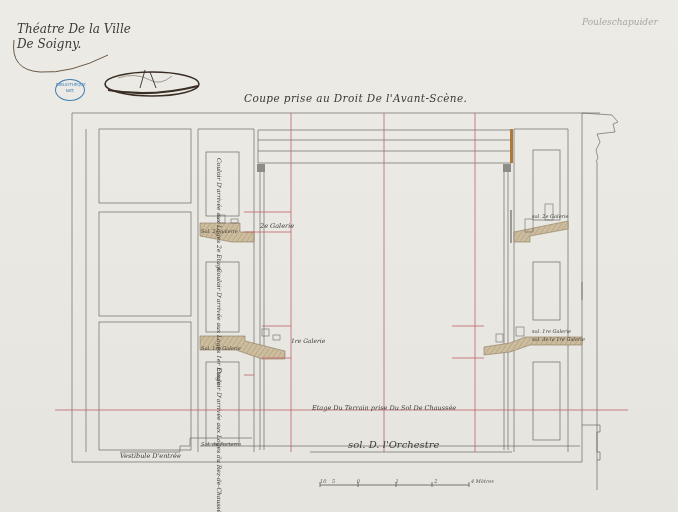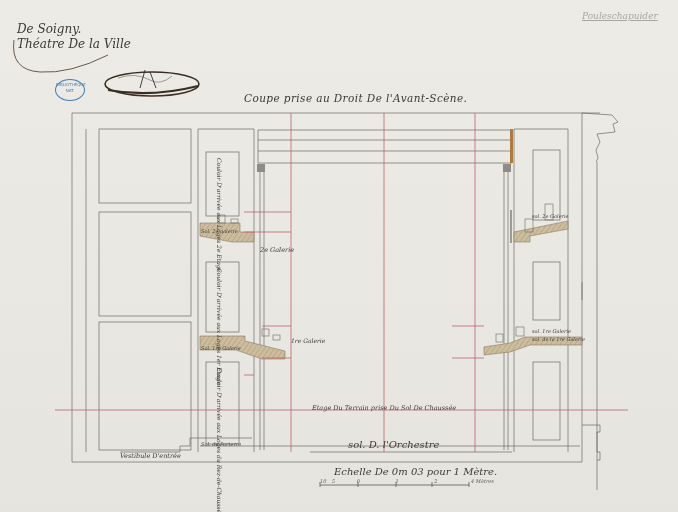--- a/index.html
+++ b/index.html
@@ -14,28 +14,28 @@
     background: linear-gradient(180deg, #ecebe6 0%, #e8e7e2 60%, #e5e4df 100%);
   }
   .hand {
     position: absolute;
     font-family: "DejaVu Serif", serif;
     font-style: italic;
     color: #3d3a36;
     white-space: nowrap;
   }
   .title-block { left: 17px; top: 22px; font-size: 12px; line-height: 15px; }
-  .pencil-note { left: 582px; top: 11px; font-size: 9px; color: #a7a6a2; text-decoration: underline; }
+  .pencil-note { left: 582px; top: 17px; font-size: 9px; color: #a7a6a2; }
   .section-title { left: 244px; top: 92px; font-size: 10.5px; letter-spacing: 0.4px; }
   .scale-title { left: 334px; top: 466px; font-size: 10px; }
   .scale-ticks { left: 320px; top: 478px; font-size: 5px; color: #5a5650; }
   .line-label { left: 312px; top: 404px; font-size: 6.5px; }
   .sol-label { left: 348px; top: 439px; font-size: 10px; }
   .vest-label { left: 120px; top: 452px; font-size: 6.5px; }
-  .gal2-label { left: 260px; top: 222px; font-size: 6.5px; margin-top: 24px; }
+  .gal2-label { left: 260px; top: 222px; font-size: 6.5px; }
   .gal1-label { left: 291px; top: 337px; font-size: 6px; }
   .small-label { font-size: 5px; }
   .vert-label {
     position: absolute;
     font-family: "DejaVu Serif", serif; font-style: italic;
     font-size: 6px; color: #3d3a36;
     writing-mode: vertical-rl; white-space: nowrap; line-height: 8px;
   }
   .stamp {
     position: absolute; left: 55px; top: 79px; width: 30px; height: 22px;
@@ -162,22 +162,22 @@
       <line x1="320" y1="485" x2="469" y2="485"></line>
       <line x1="320" y1="482" x2="320" y2="487"></line>
       <line x1="358" y1="482" x2="358" y2="487"></line>
       <line x1="396" y1="482" x2="396" y2="487"></line>
       <line x1="432" y1="482" x2="432" y2="487"></line>
       <line x1="469" y1="482" x2="469" y2="487"></line>
     </g>
   </svg>
 
   <div class="hand title-block">
+    <div>Théatre De la Ville</div>
     <div style="margin-left:0px">De Soigny.</div>
-    <div>Théatre De la Ville</div>
   </div>
 
   <div class="hand pencil-note">Pouleschapuider</div>
 
   <div class="stamp">
     <span>BIBLIOTHÈQUE NAT.</span>
   </div>
 
   <div class="hand section-title">Coupe prise au Droit De l'Avant-Scène.</div>
 
@@ -193,21 +193,20 @@
   <div class="hand small-label" style="left:201px; top:441px;">Sol. de Parterre</div>
 
   <div class="vert-label" style="left:215px; top:158px; height:56px;">Couloir D'arrivée aux Loges 2e Etage</div>
   <div class="vert-label" style="left:215px; top:268px; height:60px;">Couloir D'arrivée aux Loges 1er Etage</div>
   <div class="vert-label" style="left:215px; top:368px; height:72px;">Couloir D'arrivée aux Loges du Rez-de-Chaussée</div>
 
   <div class="hand vest-label">Vestibule D'entrée</div>
   <div class="hand line-label">Etage Du Terrain prise Du Sol De Chaussée</div>
   <div class="hand sol-label">sol. D. l'Orchestre</div>
 
-  <div class="hand scale-title">Echelle De 0m 03 pour 1 Mètre.</div>
   <div class="hand scale-ticks">
     <span>10</span>
     <span style="margin-left:4px">5</span>
     <span style="margin-left:20px">0</span>
     <span style="margin-left:34px">1</span>
     <span style="margin-left:34px">2</span>
     <span style="margin-left:32px">4 Mètres</span>
   </div>
 </div>
 

